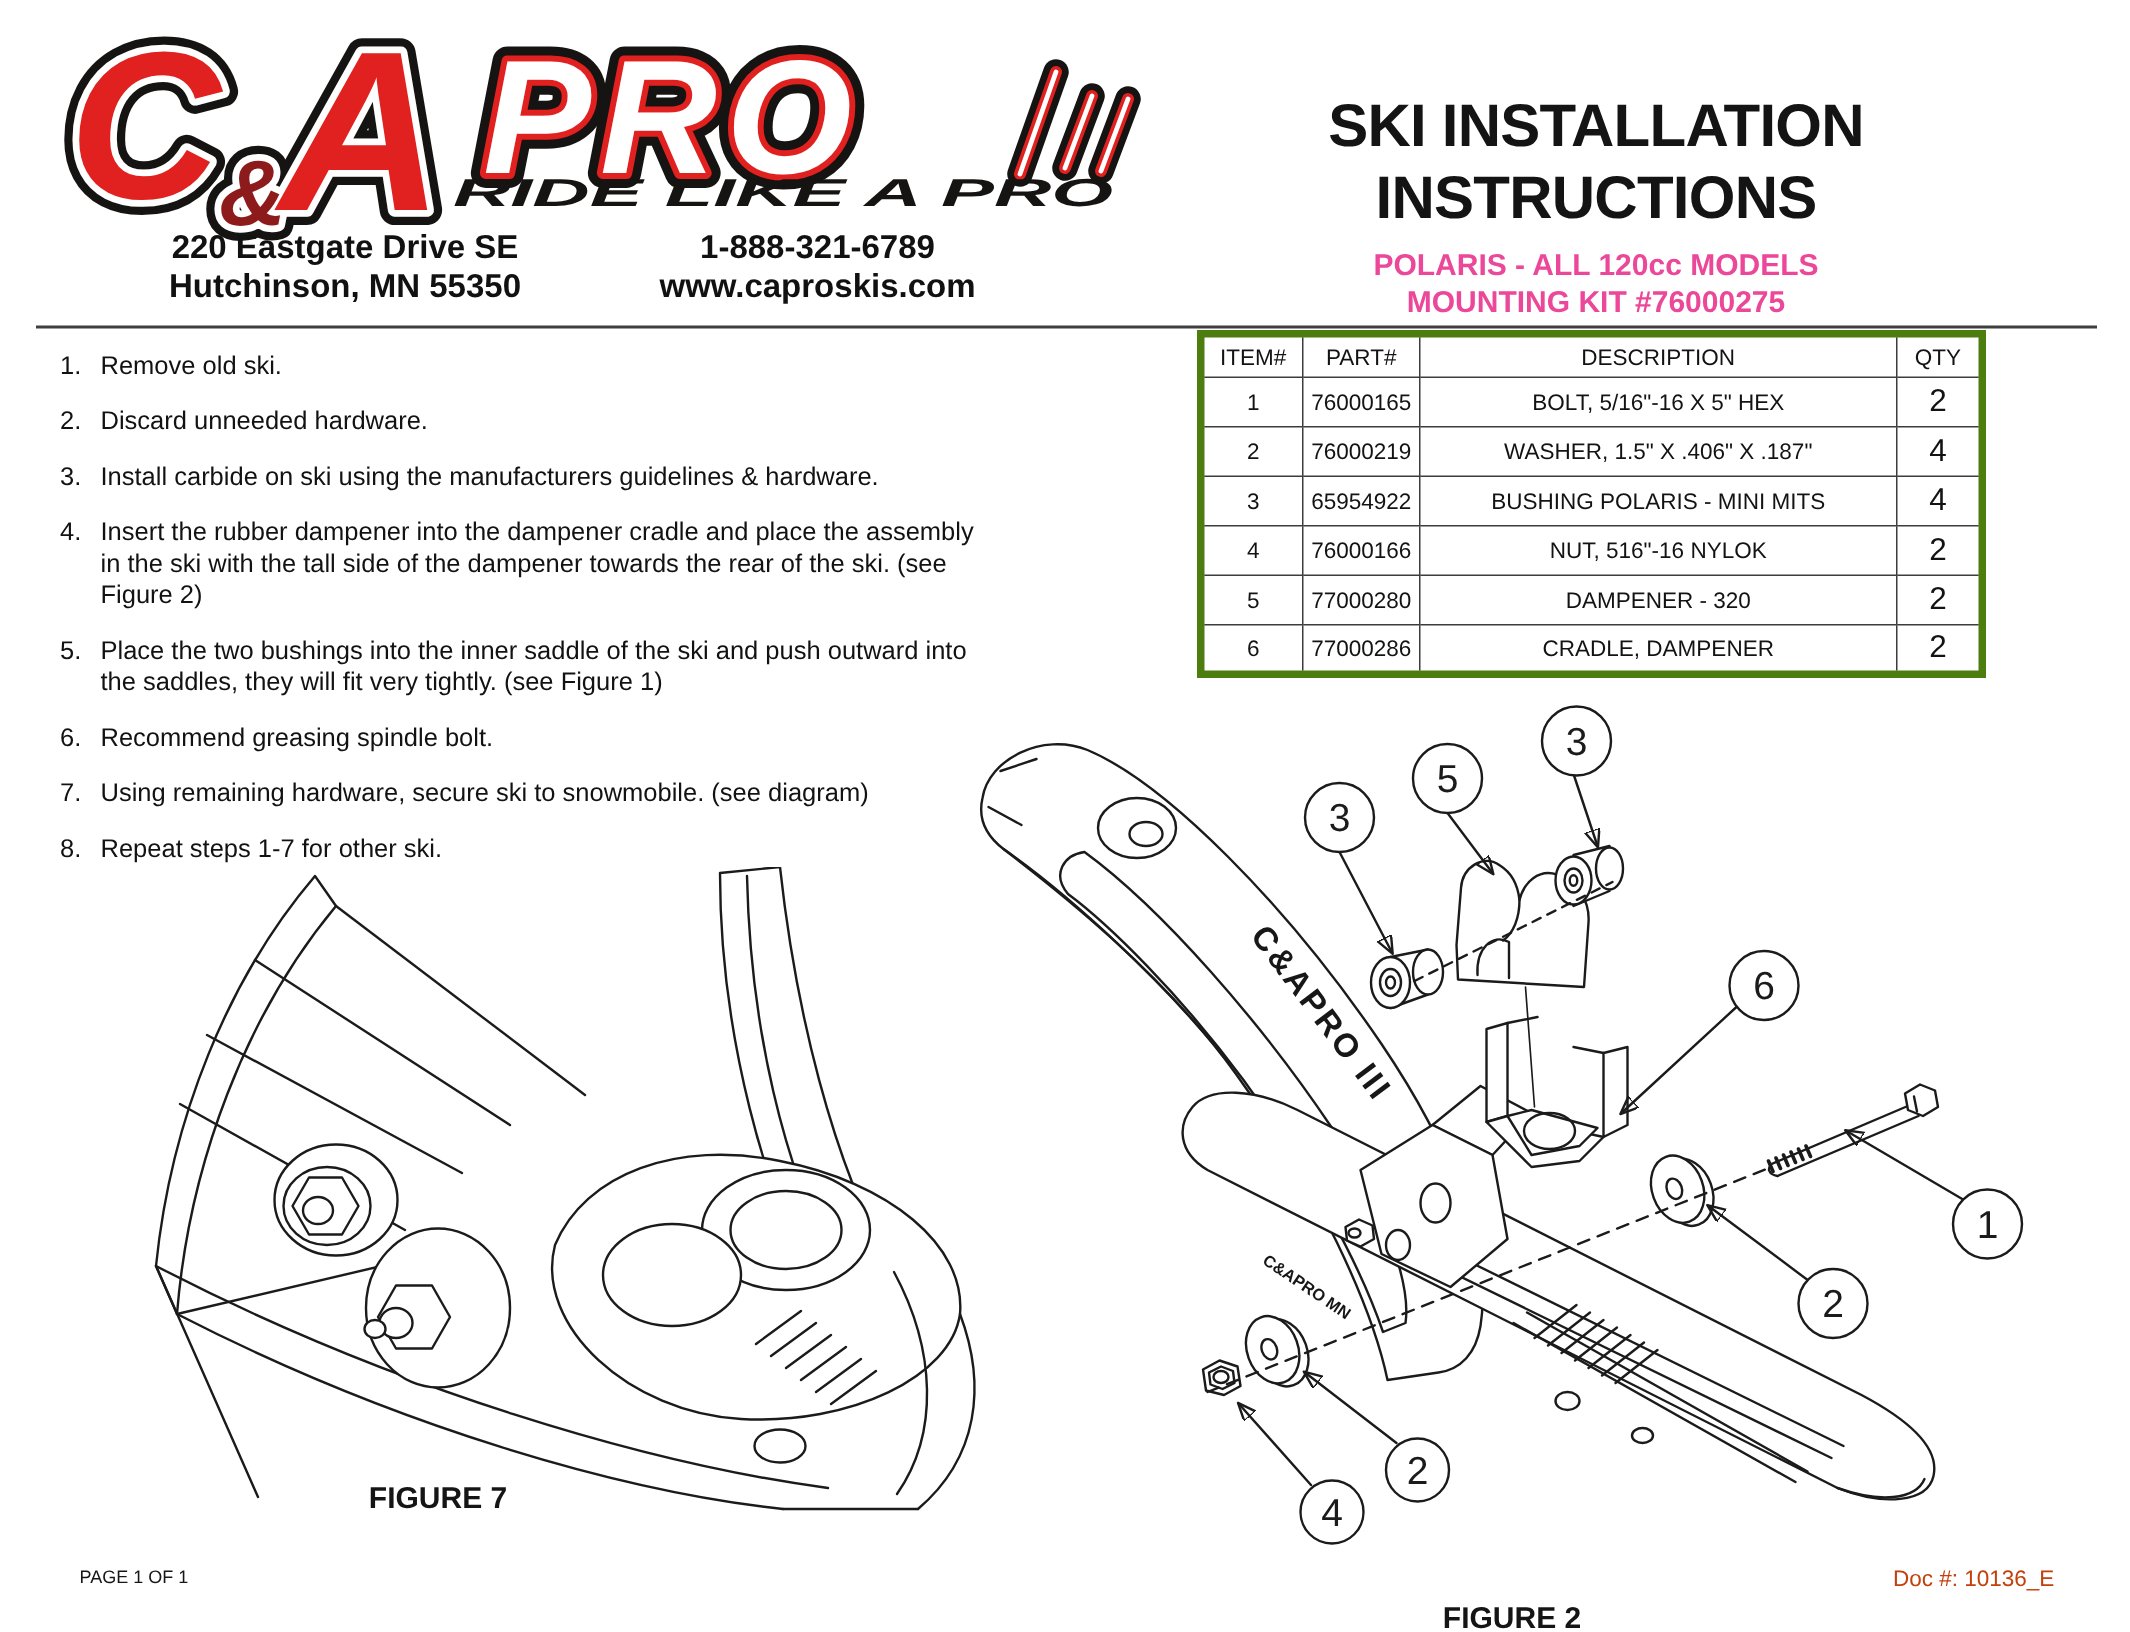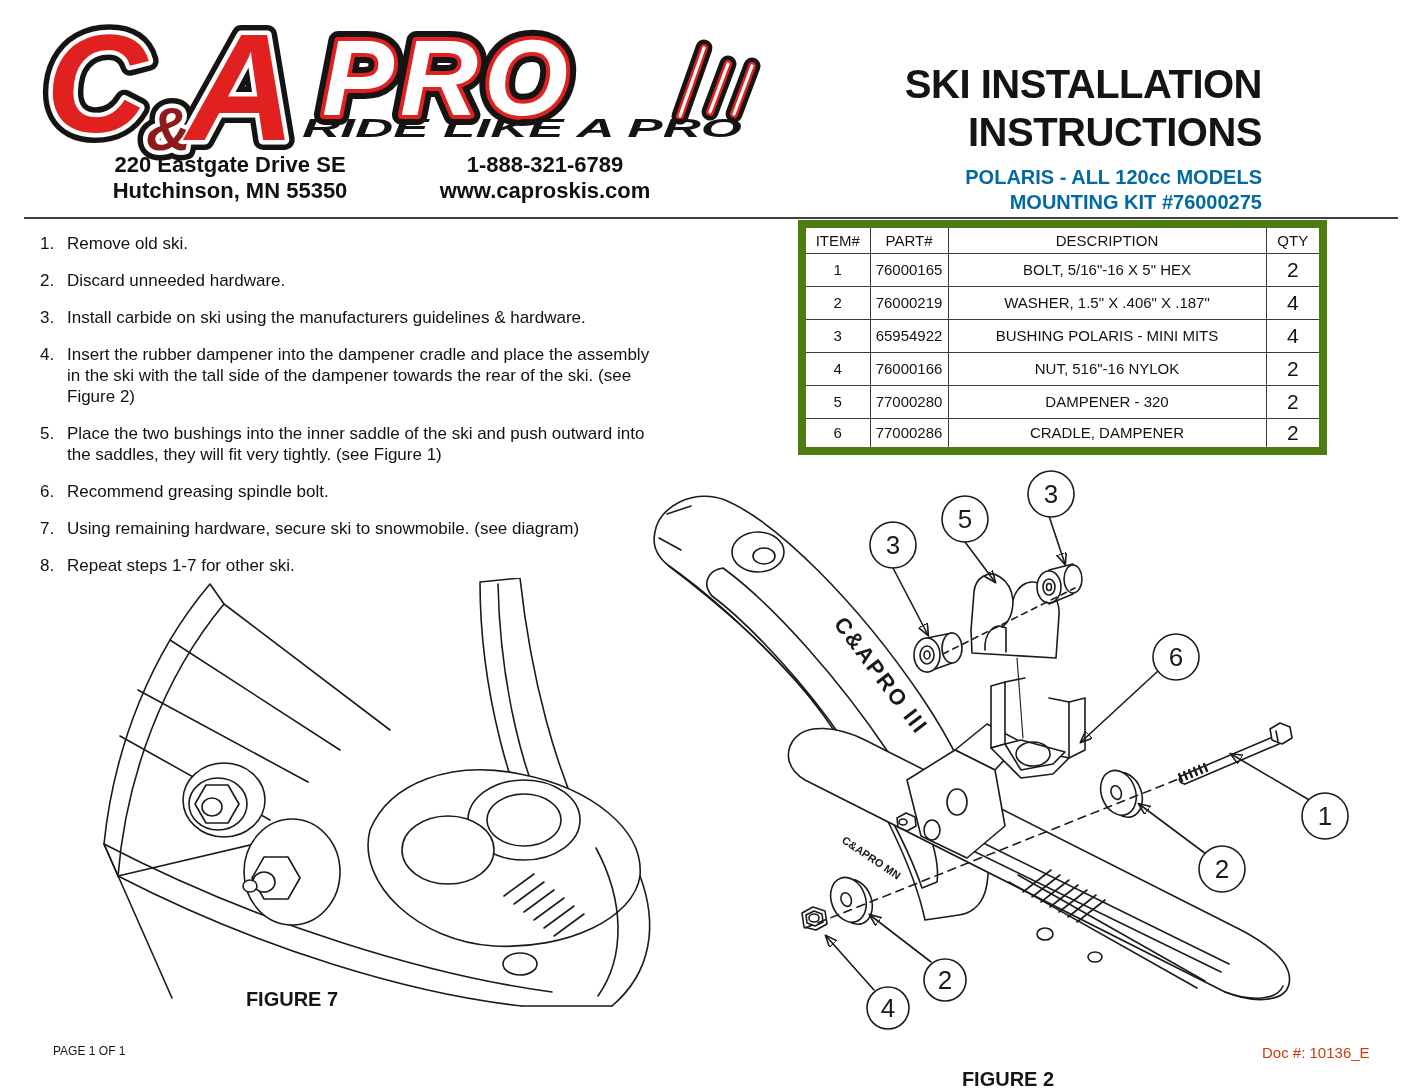--- a/index.html
+++ b/index.html
@@ -6,36 +6,36 @@
   body { background:#e8e8e8; font-family:"Liberation Sans", sans-serif; }
   .page { position:relative; width:1420px; height:1088px; background:#ffffff; color:#111;
           overflow:hidden; font-family:"Liberation Sans", sans-serif; }
 
   
   .logo-svg { position:absolute; left:40px; top:16px; width:730px; height:150px; }
   .addr-block { position:absolute; left:80px; top:152px; width:300px; text-align:center;
                 font-weight:bold; font-size:22px; line-height:26px; letter-spacing:0; }
   .phone-block { position:absolute; left:400px; top:152px; width:290px; text-align:center;
                  font-weight:bold; font-size:22px; line-height:26px; }
-  .title-block { position:absolute; left:822px; top:60px; width:440px; text-align:right; }
+  .title-block { position:absolute; left:844px; top:60px; width:440px; text-align:center; }
   .title-line { font-size:40px; font-weight:600; letter-spacing:-0.5px; line-height:48px; color:#141414; }
   .subtitle { margin-top:9px; }
-  .subtitle-line { font-size:20px; font-weight:bold; line-height:25px; color:#0369a1; }
+  .subtitle-line { font-size:20px; font-weight:bold; line-height:25px; color:#ec4899; }
   .divider { position:absolute; left:24px; top:217px; width:1374px; height:2px; background:#3f3f3f; }
 
   
   .instructions { position:absolute; left:40px; top:233px; width:622px; display:flex;
                   flex-direction:column; gap:16px; font-size:17px; line-height:21px; color:#121212; }
   .step { display:flex; }
   .step-num { flex:none; width:27px; }
   .step-text { max-width:585px; }
 
   
   .parts-table { position:absolute; left:798px; top:220px; border-collapse:collapse;
-                 table-layout:fixed; border:8px solid #4d7c0f; }
+                 table-layout:fixed; border:5px solid #4d7c0f; }
   .parts-table th, .parts-table td { border:1.5px solid #3c3c3c; text-align:center;
                  vertical-align:middle; font-weight:normal; padding:0; color:#131313; }
   .parts-table th { height:29px; font-size:15px; }
   .parts-table td { height:33px; font-size:15px; }
   .parts-table td.qty { font-size:21px; }
 
   
   .fig1-svg { position:absolute; left:52px; top:578px; width:610px; height:430px; }
   .fig2-svg { position:absolute; left:625px; top:452px; width:740px; height:590px; }
   .fig-label { position:absolute; font-size:20px; font-weight:bold; color:#151515; transform:translateX(-50%); }

